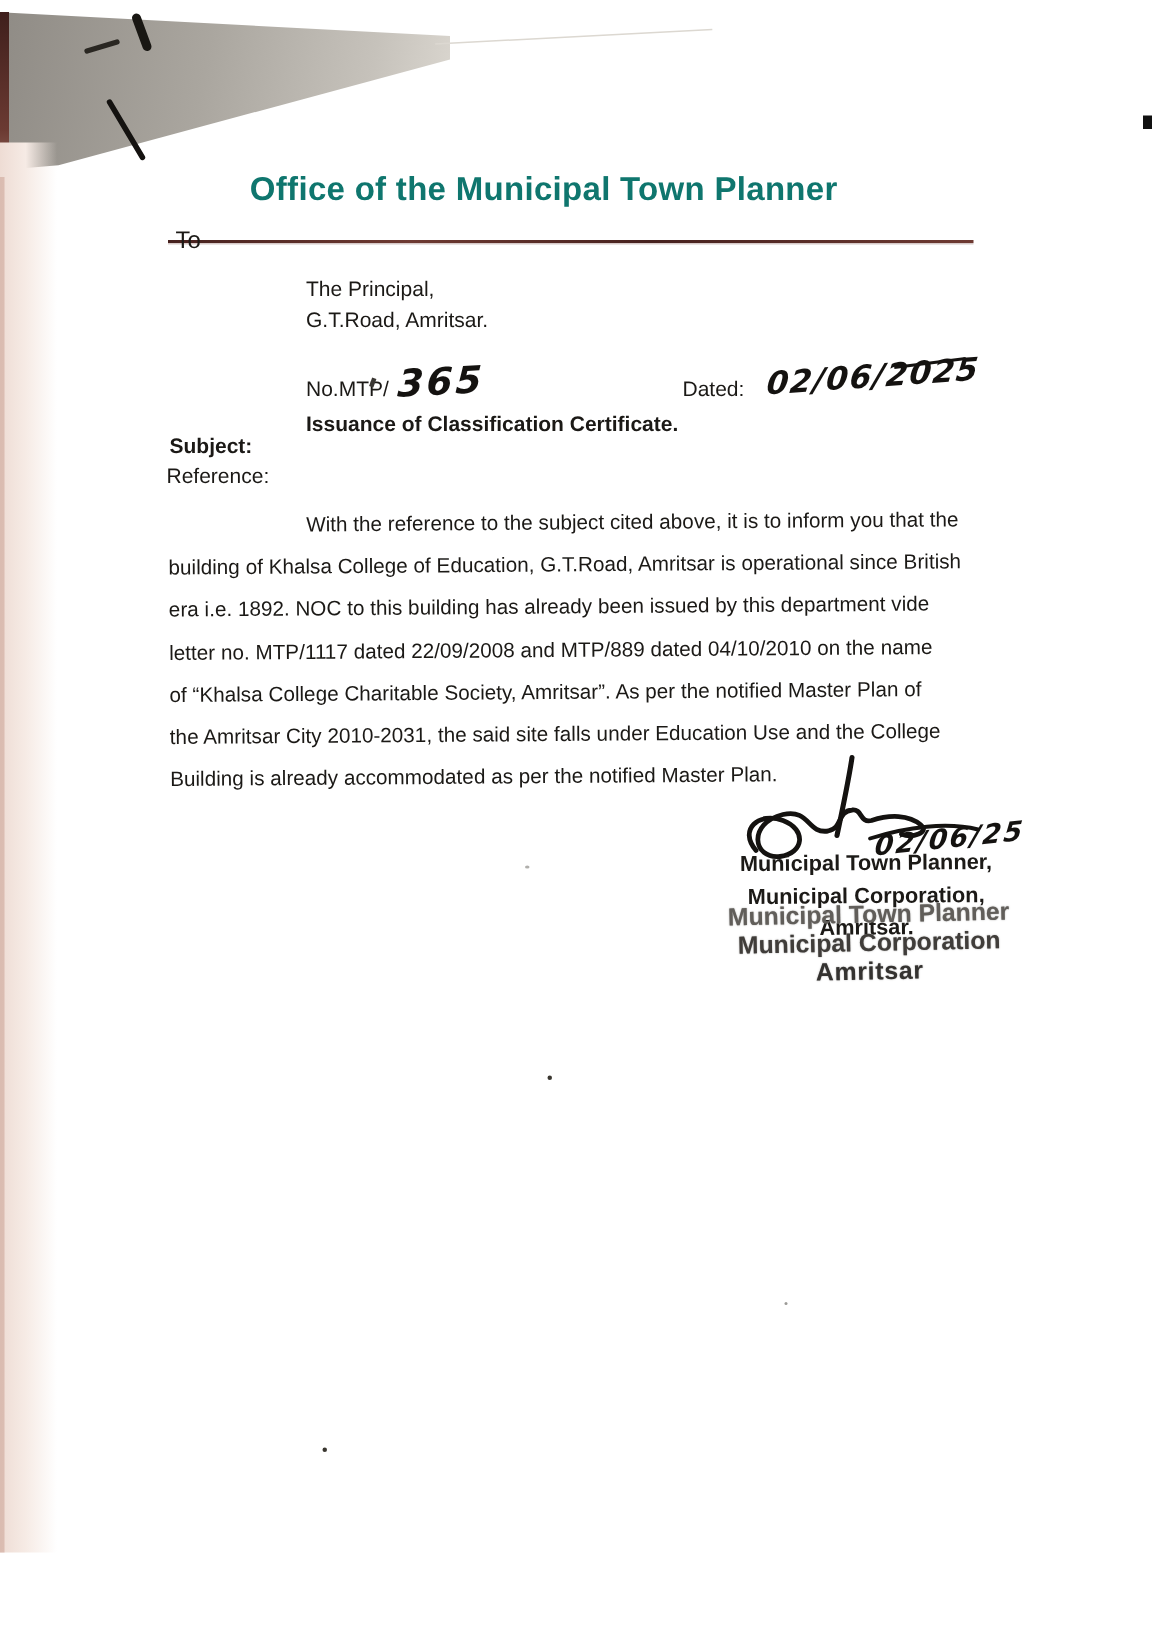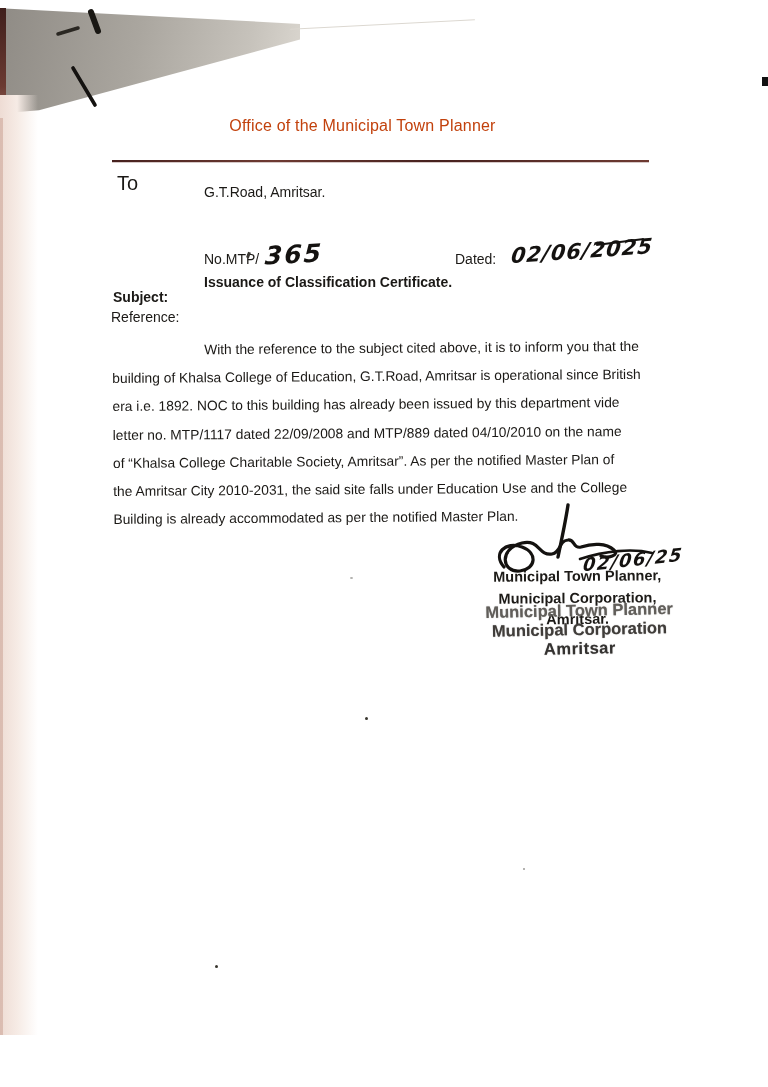--- a/index.html
+++ b/index.html
@@ -29,30 +29,30 @@
     background:#cfab9e; opacity:.65;
   }
   .page-fold-line {
     position:absolute; left:290px; top:24px; width:185px; height:1px;
     background:#dcd8d1; transform:rotate(-3deg);
   }
   .speck { position:absolute; border-radius:50%; background:#39362f; }
   
   .letterhead {
     position:absolute; left:95px; top:115px; width:535px;
-    text-align:center; font-weight:normal; font-size:16px; line-height:22px;
-    color:#c2410c; letter-spacing:.2px;
+    text-align:center; font-weight:bold; font-size:22px; line-height:22px;
+    color:#0f766e; letter-spacing:.2px;
   }
   .header-rule {
     position:absolute; left:112px; top:160px; width:537px; height:2px;
     background:linear-gradient(to right,#46211e,#6e3a32 30%,#46211e 60%,#6e3a32);
     box-shadow:0 1px 0 rgba(90,40,35,.25);
   }
   
-  .to-label { position:absolute; left:117px; top:172px; font-size:20px; }
+  .to-label { position:absolute; left:117px; top:152px; font-size:16px; }
   .recipient { position:absolute; left:204px; top:182px; font-size:14px; line-height:20.5px; }
   .lbl { font-size:14px; position:absolute; }
   .hand {
     font-family:"DejaVu Sans", sans-serif; font-style:italic; font-weight:bold;
     color:#141210; white-space:nowrap;
   }
   .hand-365 { position:absolute; left:265px; top:240px; font-size:25px; transform:rotate(-3deg) skewX(-6deg); letter-spacing:2px; }
   .hand-date-top { position:absolute; left:511px; top:239px; font-size:21px; transform:rotate(-4deg) skewX(-10deg); letter-spacing:1px; }
   .date-overstroke { position:absolute; left:596px; top:241px; width:48px; height:2px; background:#141210; transform:rotate(-7deg); }
   .tick-mark { position:absolute; left:247px; top:252px; width:3px; height:6px; background:#3a3733; transform:rotate(20deg); }
@@ -113,20 +113,21 @@
   <div class="speck" style="left:523px;top:868px;width:2px;height:2px;opacity:.5"></div>
   <div class="speck" style="left:350px;top:577px;width:3px;height:2px;opacity:.4"></div>
 
   <div class="letterhead">
     <div>Office of the Municipal Town Planner</div>
   </div>
   <div class="header-rule"></div>
 
   <div class="to-label">To</div>
   <div class="recipient">
+    <div>The Principal,</div>
     <div>G.T.Road, Amritsar.</div>
   </div>
 
   <div class="lbl" style="left:204px;top:251px;">No.MTP/</div>
   <div class="tick-mark"></div>
   <div class="hand hand-365">365</div>
   <div class="lbl" style="left:455px;top:251px;">Dated:</div>
   <div class="hand hand-date-top">02/06/2025</div>
   <div class="date-overstroke"></div>
 

